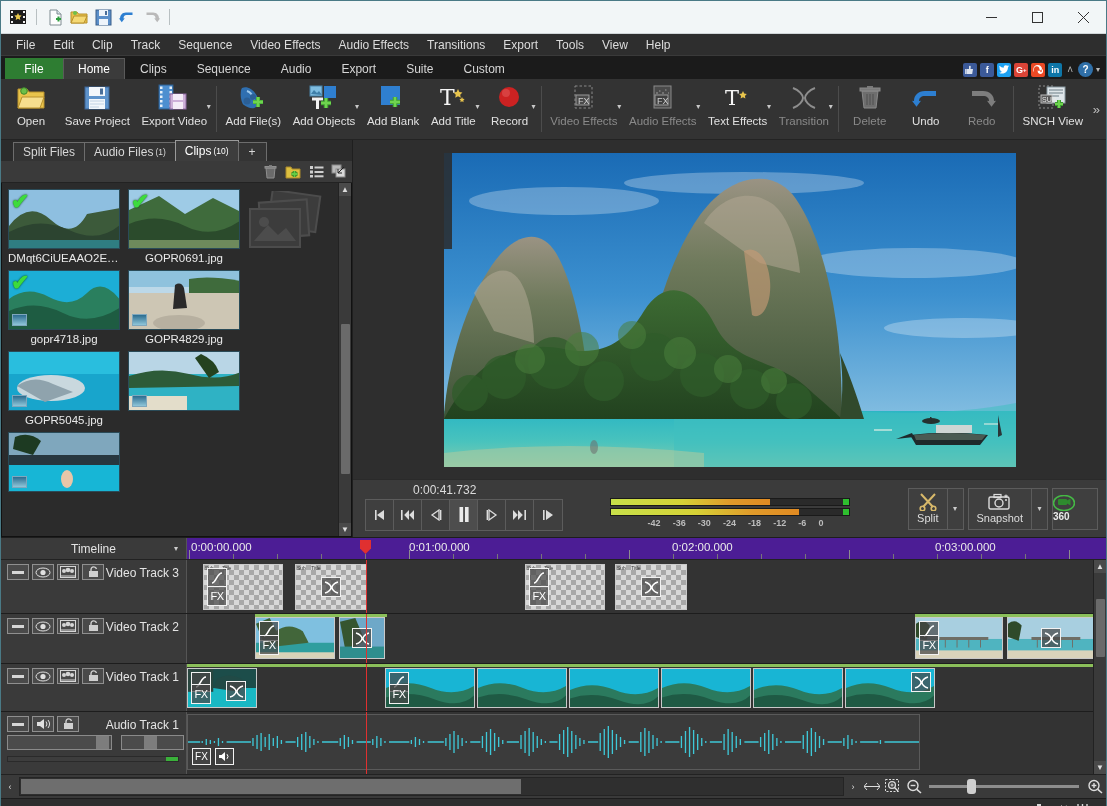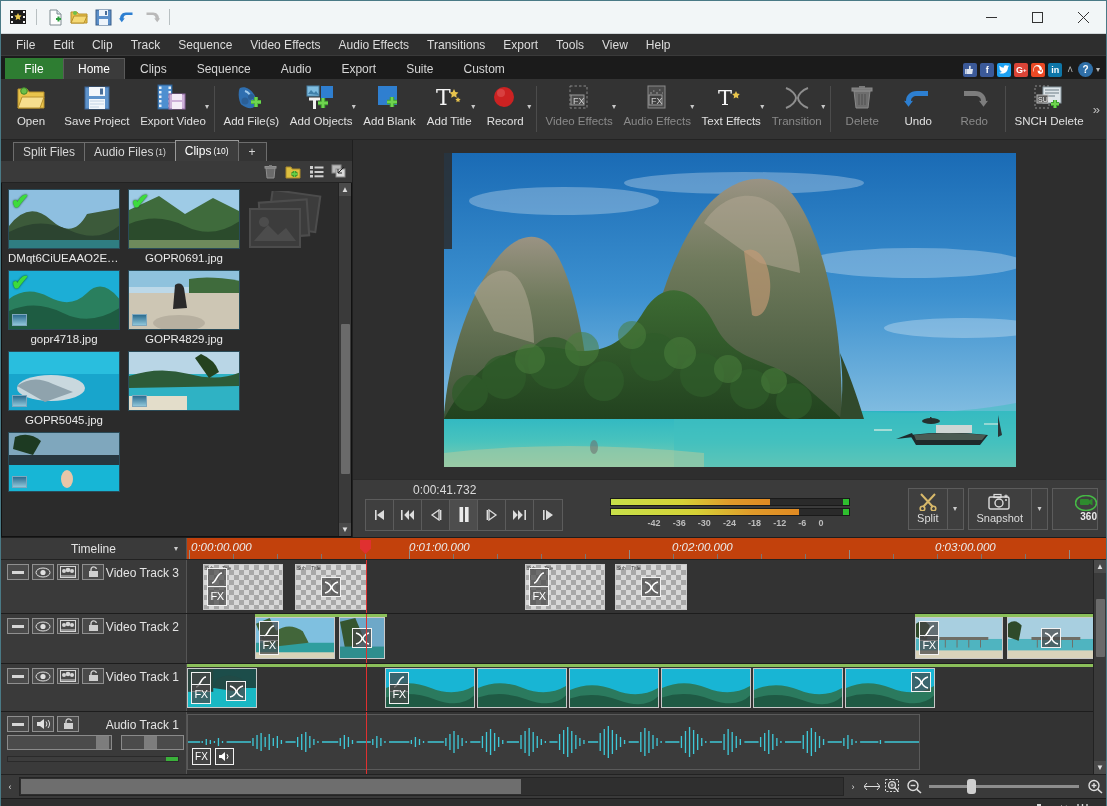--- a/index.html
+++ b/index.html
@@ -128,31 +128,31 @@
             padding:0 26px 0 38px; }
   .pv-right { margin-left:auto; display:flex; align-items:center; gap:4px; margin-right:2px; }
   .pbtn { height:42px; border:1px solid #5c5c5c; background:#3f3f3f; display:flex;
           align-items:center; cursor:pointer; }
   .pbtn .core { display:flex; flex-direction:column; align-items:center; justify-content:center;
                 padding:2px 8px; }
   .pbtn .core .lb { font-size:11px; color:#ddd; margin-top:1px;}
   .pbtn .dd { width:16px; height:100%; display:flex; align-items:center; justify-content:center;
               border-left:1px solid #5c5c5c; font-size:8px; color:#ccc;}
   .b360 { width:46px; height:42px; border:1px solid #5c5c5c; background:#3f3f3f;
-          display:flex; flex-direction:column; align-items:flex-end; justify-content:center;
+          display:flex; flex-direction:column; align-items:flex-start; justify-content:center;
           cursor:pointer;}
 
   
   .tl { flex:1; display:flex; flex-direction:column; background:#2b2b2b;
         border-top:1px solid #1d1d1d;}
   .tl-ruler { height:22px; display:flex; background:#3a3a3a; border-bottom:1px solid #222;}
   .tl-lbl { width:186px; display:flex; align-items:center; justify-content:center;
             font-size:12px; color:#e2e2e2; border-right:1px solid #555; position:relative;}
   .tl-lbl .tri { position:absolute; right:8px; font-size:8px; color:#ccc; }
-  .tl-scale { flex:1; position:relative; background:#c2410c; overflow:hidden;font-style:italic; }
+  .tl-scale { flex:1; position:relative; background:#4c1d95; overflow:hidden; }
   .tick { position:absolute; bottom:0; width:1px; background:#8c8c8c; }
   .tick.major { height:9px; } .tick.minor { height:5px; background:#777;}
   .tmark { position:absolute; top:3px; font-size:11.5px; color:#eaeaea; }
   .tl-rows { flex:1; display:flex; flex-direction:column; overflow:hidden; position:relative;}
   .trow { display:flex; border-bottom:1px solid #1d1d1d; position:relative; }
   .thead { width:186px; background:#3a3a3a; position:relative; flex:0 0 186px;
            border-right:1px solid #555; }
   .thead .ctrls { display:flex; gap:3px; padding:4px 0 0 6px; }
   .tbtn { width:22px; height:16px; border:1px solid #8f8f8f; background:#4a4a4a;
           display:flex; align-items:center; justify-content:center; cursor:pointer; }
@@ -521,21 +521,21 @@
         <svg width="32" height="28" viewBox="0 0 32 28">
             <rect x="2" y="2" width="14" height="22" fill="none" stroke="#8e8e8e" stroke-dasharray="2 2"></rect>
             <rect x="10" y="3" width="18" height="16" fill="#dfe6ea" stroke="#8a9aa2"></rect>
             <path d="M12 6h14M12 9h14M12 12h10" stroke="#6d7d85"></path>
             <rect x="4" y="11" width="11" height="8" fill="#5a5a5a" stroke="#bdbdbd"></rect>
             <text x="5" y="17.5" font-family="Liberation Sans, sans-serif" font-size="7" fill="#e8e8e8">SUB</text>
             <path d="M22 16v8M18 20h8" stroke="#3d9e2f" stroke-width="4"></path>
             <path d="M22 16v8M18 20h8" stroke="#6fd44f" stroke-width="2"></path>
           </svg>
       </div>
-      <div class="lb">SNCH Delete</div>
+      <div class="lb">SNCH View</div>
     </div>
     <div class="dbl-caret">»</div>
   </div>
 
   <div class="main">
 
     <div class="bin">
       <div class="bin-tabs">
         <div class="btab">
           <span>Split Files</span>

